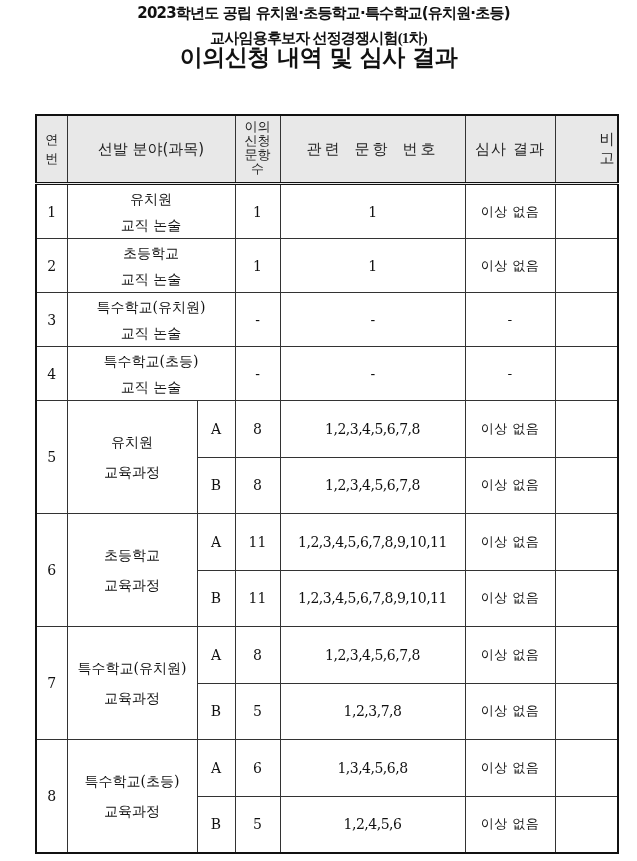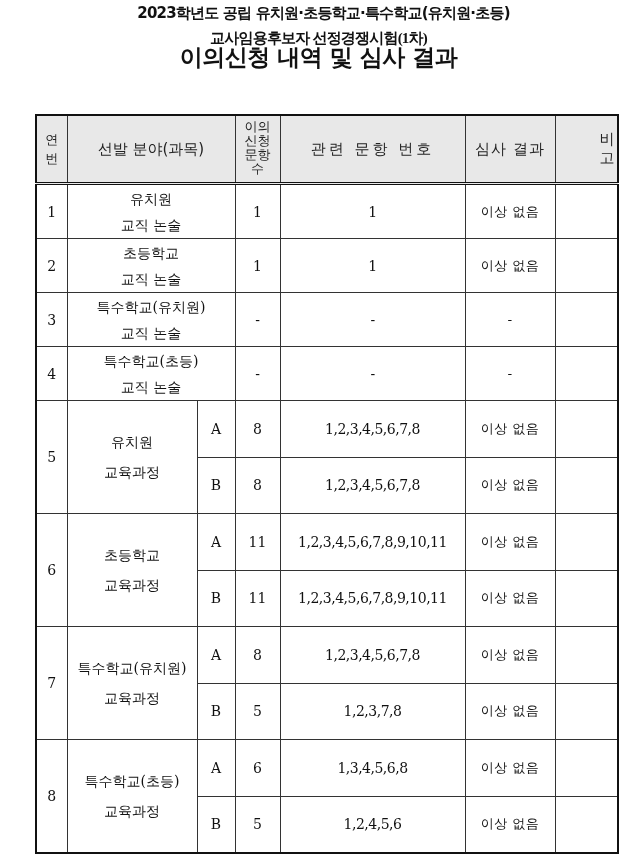--- a/index.html
+++ b/index.html
@@ -32,21 +32,21 @@
       <col style="width:45px">
       <col style="width:185px">
       <col style="width:90px">
       <col style="width:47px">
   </colgroup>
   <thead>
     <tr>
       <th class="narrow" style="font-size:13px;line-height:19px;"><span style="display:inline-block;width:16px;">연번</span></th>
       <th colspan="2">선발 분야(과목)</th>
       <th class="narrow"><span style="display:inline-block;width:30px;word-break:break-all;line-height:14px;font-family:Liberation Mono, monospace;">이의신청문항수</span></th>
-      <th style="letter-spacing:3px;">관련 문항 번호</th>
+      <th style="letter-spacing:3px;font-family:Liberation Mono, monospace;">관련 문항 번호</th>
       <th style="letter-spacing:1px;">심사 결과</th>
       <th style="letter-spacing:2px;padding-left:44px;">비고</th>
     </tr>
   </thead>
   <tbody>
     <tr class="single">
       <td>1</td>
       <td colspan="2" class="cat">
           <div>유치원</div>
           <div>교직 논술</div>

